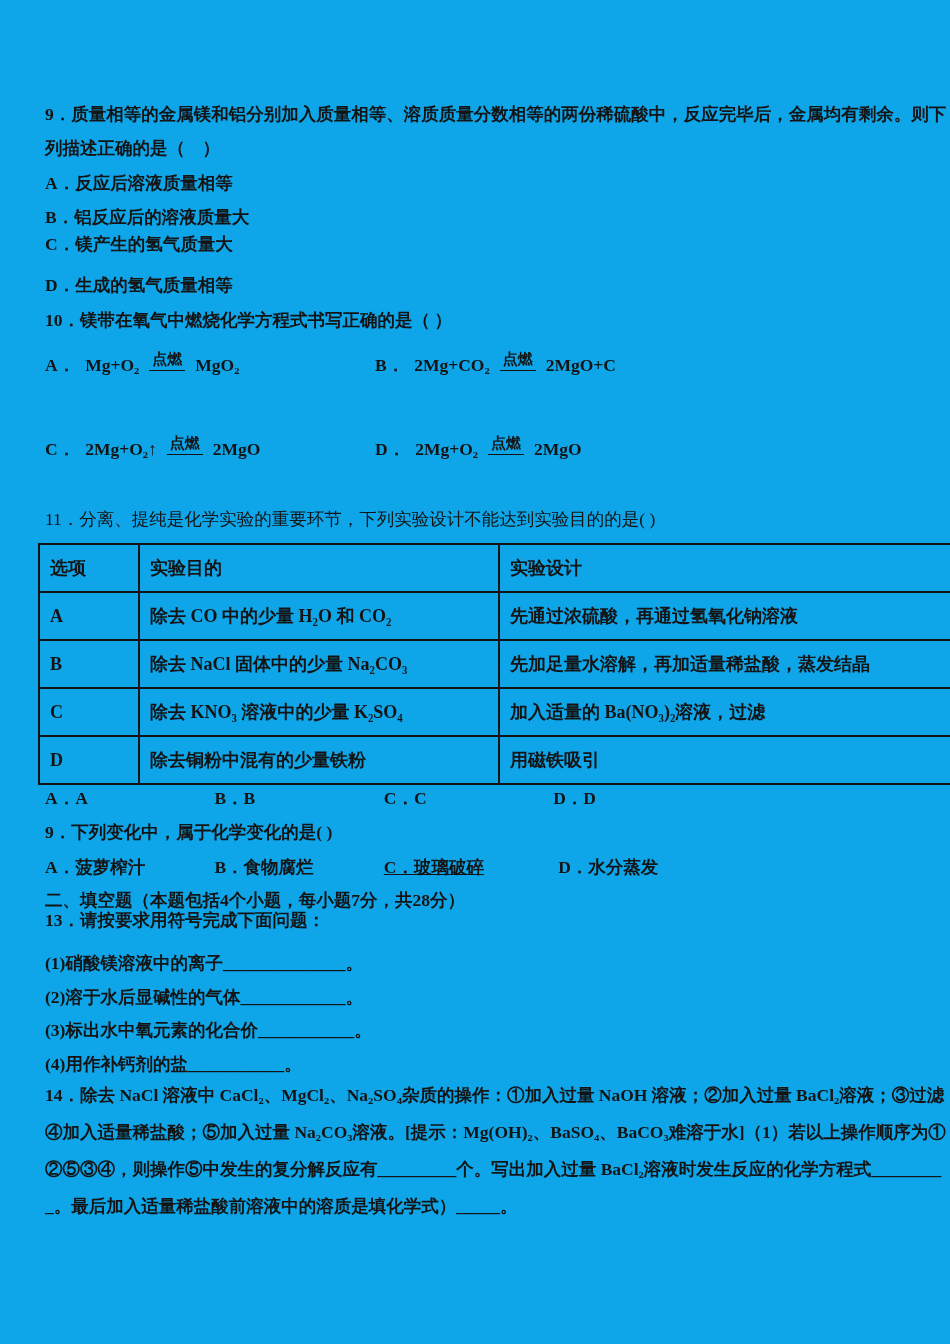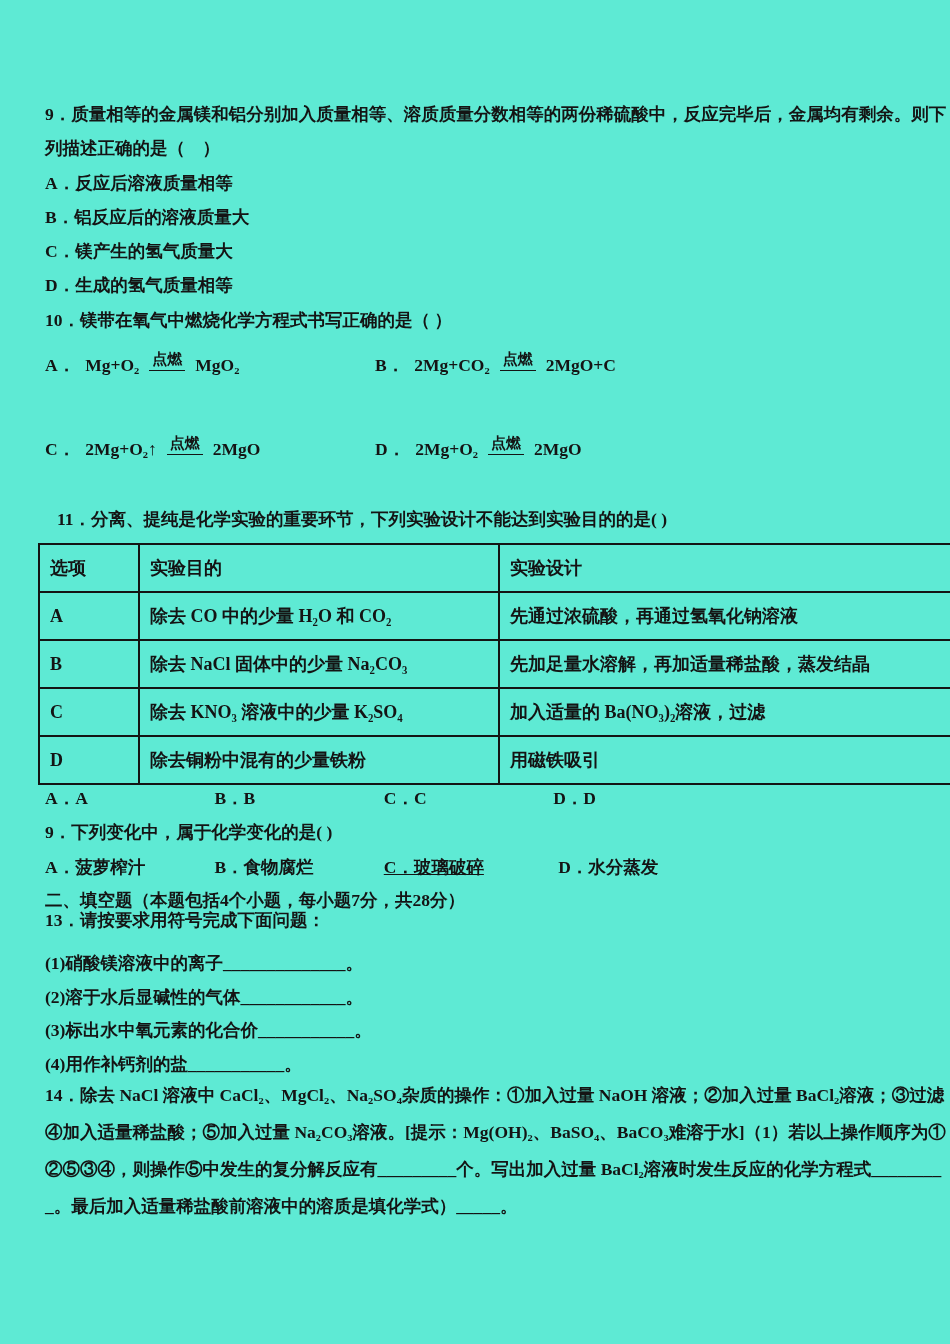--- a/index.html
+++ b/index.html
@@ -1,28 +1,28 @@
 <!DOCTYPE html>
 <html><head>
 <meta charset="utf-8">
 <style>
   html, body { margin: 0; padding: 0; background: #ffffff; }
   .page {
     position: relative;
     width: 950px;
     height: 1344px;
-    background: #5eead4;
+    background: #0ea5e9;
     color: #141414;
     font-family: "Liberation Serif", "DejaVu Serif", serif;
     font-weight: 700;
     font-size: 17.5px;
     overflow: hidden;
   }
   .abs { position: absolute; left: 45px; white-space: nowrap; line-height: 24px; }
-  .regular { font-weight: 700; margin-left: 12px; }
+  .regular { font-weight: 400; }
 
   
   .eq { position: absolute; display: flex; align-items: flex-end; white-space: nowrap; }
   .eq .lbl { margin-right: 10px; line-height: 24px; }
   .eq .formula { line-height: 24px; text-align: right; }
   .eq-cond { display: flex; flex-direction: row; align-items: center; margin: 0 10px 6px 10px; }
   .cond-text {
     font-size: 15px; line-height: 19px; font-weight: 700;
     border-bottom: 1.5px solid #141414; padding: 0 3px 1px 3px;
   }
@@ -56,21 +56,21 @@
 </style>
 </head>
 <body>
 
 <div class="page">
 
   <div class="abs" style="top:102px">9．质量相等的金属镁和铝分别加入质量相等、溶质质量分数相等的两份稀硫酸中，反应完毕后，金属均有剩余。则下</div>
   <div class="abs" style="top:136px">列描述正确的是（　）</div>
   <div class="abs" style="top:171px">A．反应后溶液质量相等</div>
   <div class="abs" style="top:205px">B．铝反应后的溶液质量大</div>
-  <div class="abs" style="top:239px">C．镁产生的氢气质量大</div>
+  <div class="abs" style="top:232px">C．镁产生的氢气质量大</div>
   <div class="abs" style="top:273px">D．生成的氢气质量相等</div>
 
   <div class="abs" style="top:308px">10．镁带在氧气中燃烧化学方程式书写正确的是（ ）</div>
 
   <div class="eq" style="left:45px; top:350px">
     <span class="lbl">A．</span>
     <span class="formula">Mg+O₂</span>
     <span class="eq-cond">
       <span class="cond-text">点燃</span>
       <span class="cond-dbl"></span>

